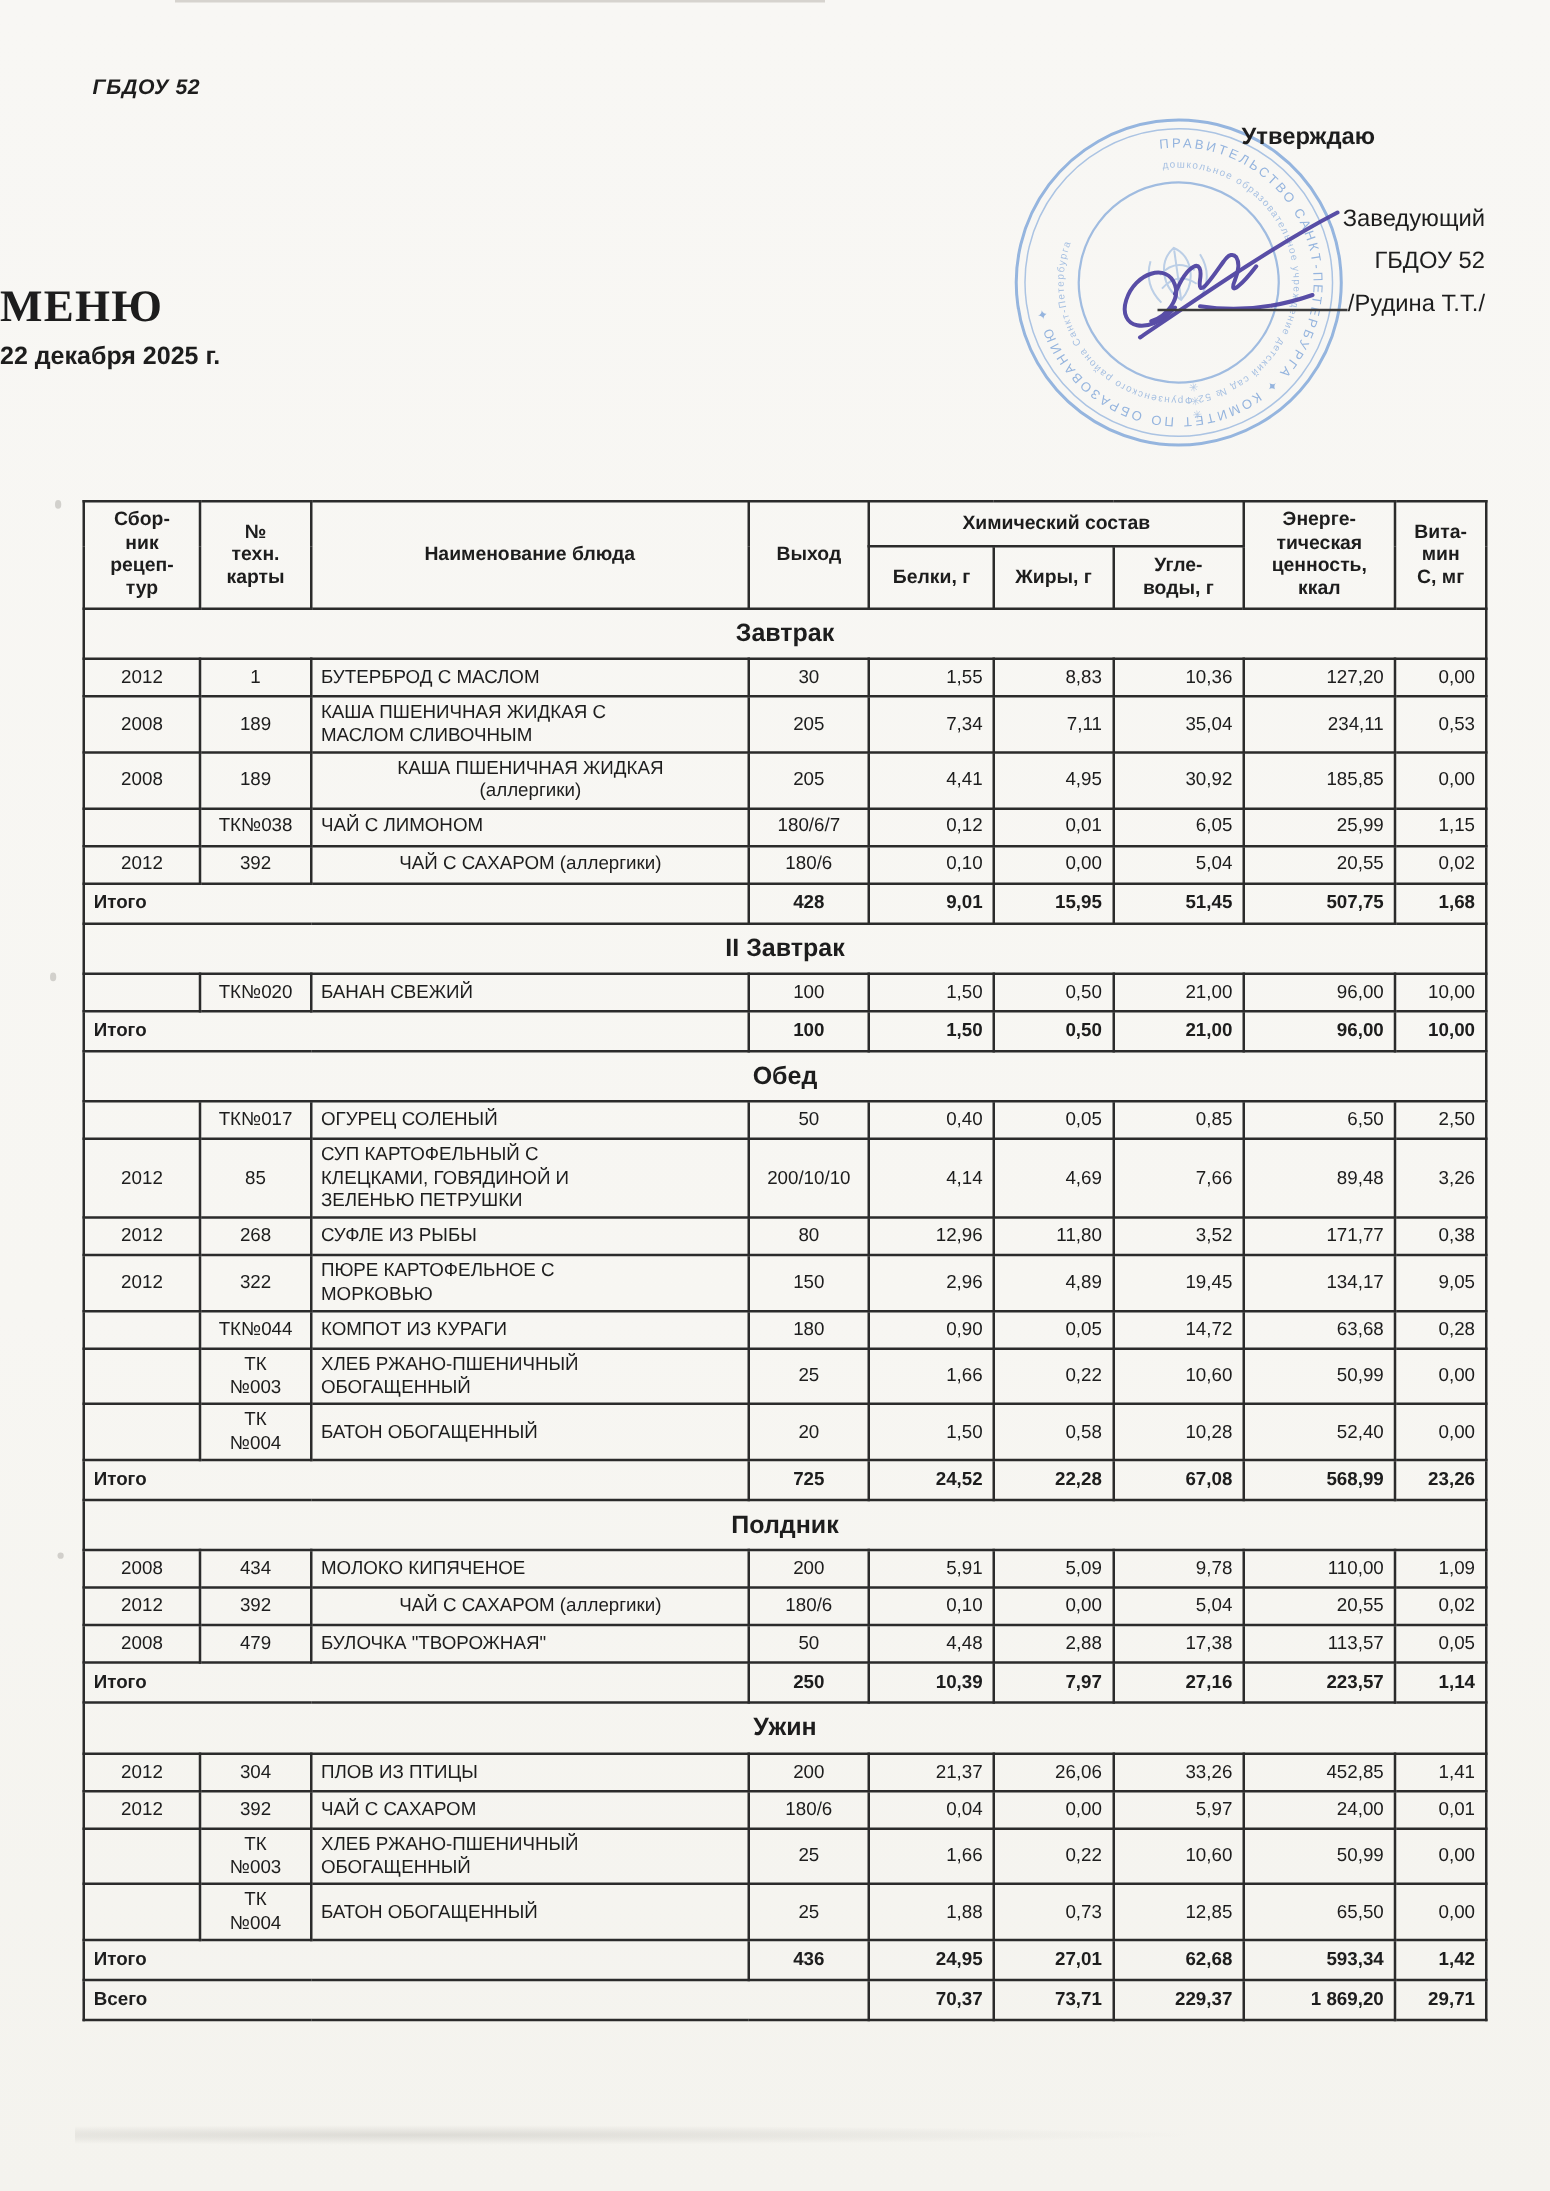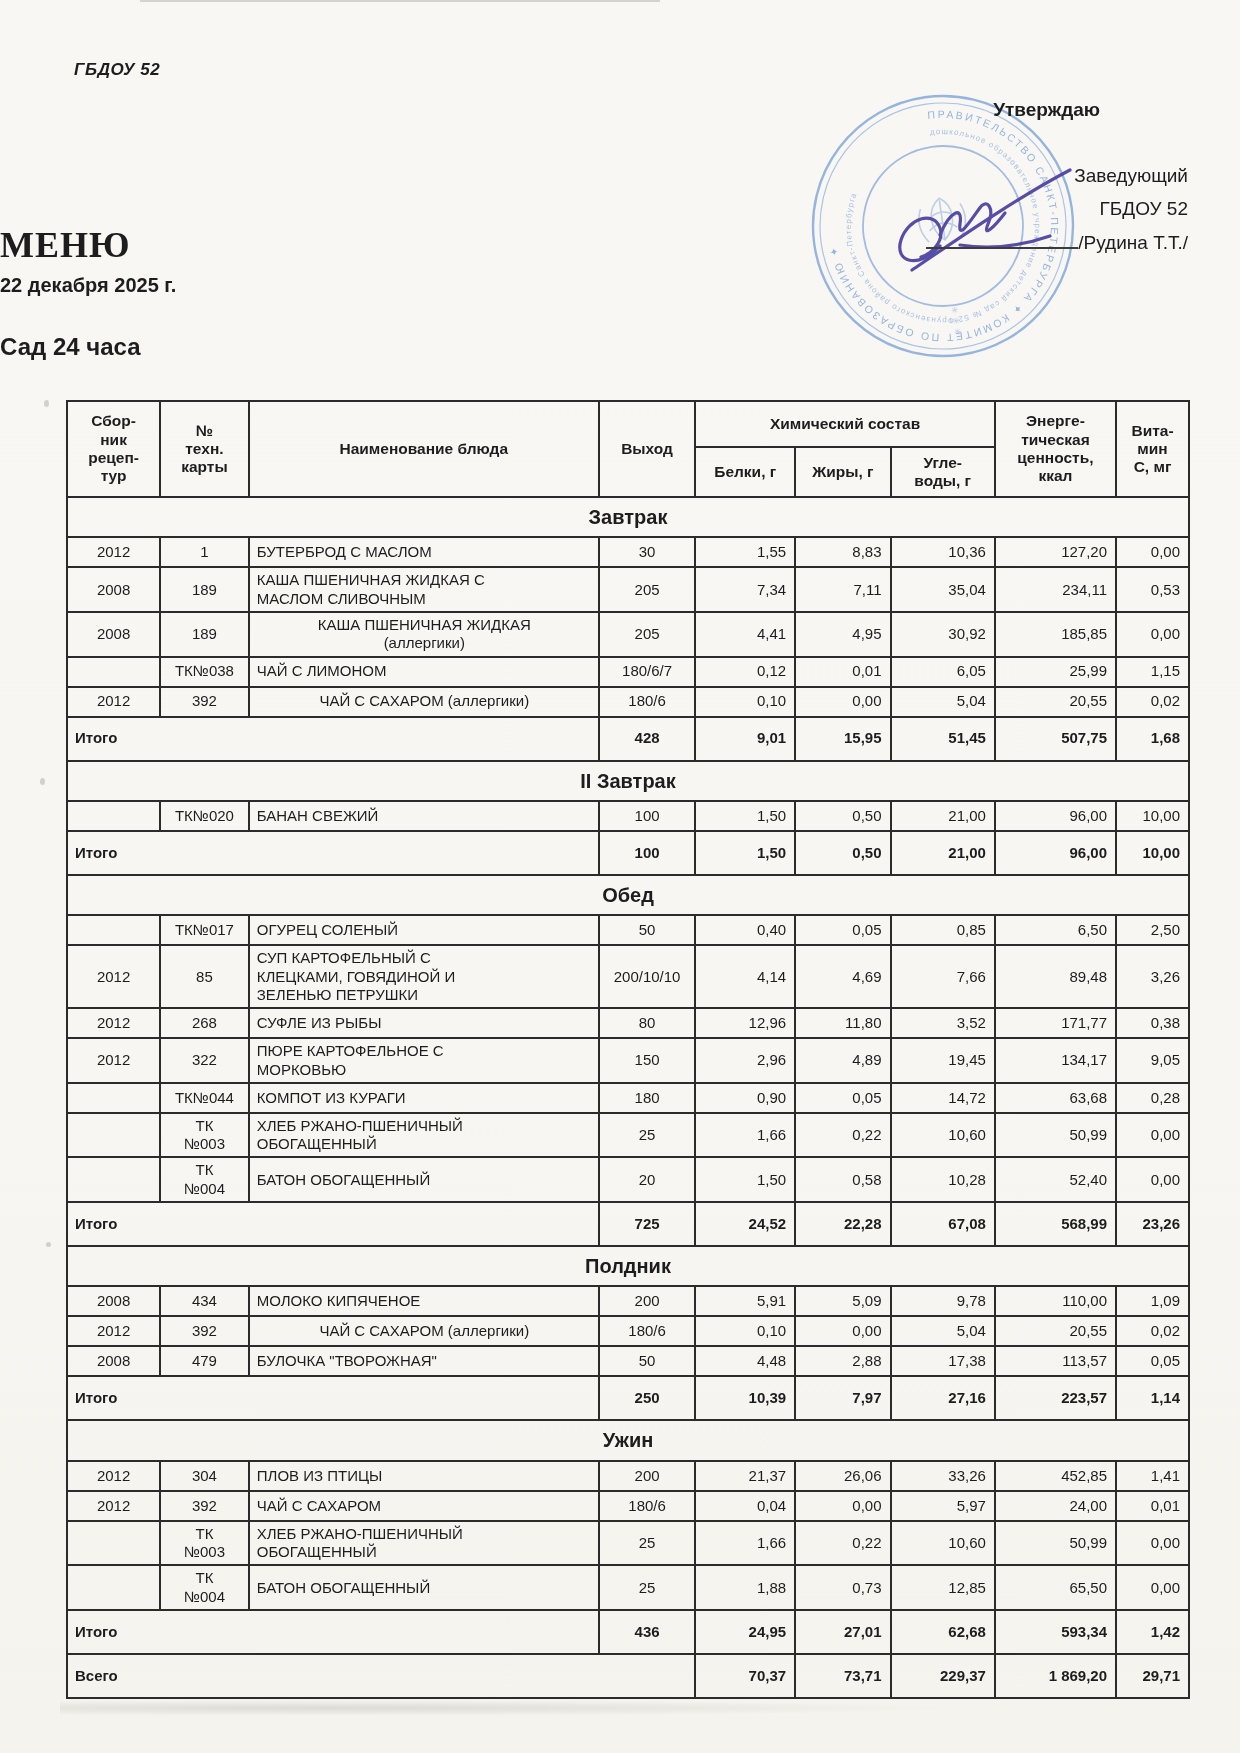--- a/index.html
+++ b/index.html
@@ -62,30 +62,30 @@
   table.menu-table{
     position:absolute;left:66px;top:400px;width:1124px;
     table-layout:fixed;border-collapse:collapse;
     font-size:15px;color:var(--ink);
   }
   .menu-table th,.menu-table td{border:2px solid var(--table-border);}
   .menu-table th{
     font-weight:bold;text-align:center;vertical-align:middle;
     white-space:pre-line;line-height:1.18;padding:4px 2px;font-size:15.5px;
   }
-  .menu-table tr.hrow1 th.group-th{height:46px;}
+  .menu-table tr.hrow1 th.group-th{height:36px;}
   .menu-table tr.hrow2 th{height:50px;}
   .menu-table td{padding:3px 6px;line-height:1.22;vertical-align:middle;}
   .menu-table td.band{font-size:20px;font-weight:bold;text-align:center;padding:7px 0;}
   .menu-table tr.dish-row td{height:30px;}
   .menu-table td.dish{text-align:left;white-space:pre-line;padding-left:7px;}
   .menu-table td.dish.center{text-align:center;}
   .menu-table td.ctr{text-align:center;white-space:pre-line;}
   .menu-table td.num{text-align:right;padding-right:8px;}
-  .menu-table tr.total-row td{font-weight:bold;height:44px;}
+  .menu-table tr.total-row td{font-weight:bold;height:32px;}
   .menu-table td.tlabel{text-align:left;padding-left:7px;}
 </style>
 </head>
 <body>
 
 <div class="sheet">
 
   <div class="scan-edge"></div>
   <div class="speck s1"></div>
   <div class="speck s2"></div>
@@ -138,21 +138,20 @@
     <div class="appr-role1">Заведующий</div>
     <div class="appr-role2">ГБДОУ 52</div>
     <div class="sign-row">
       <span class="sign-line"></span><span>/Рудина Т.Т./</span>
     </div>
   </div>
 
   <div class="title-block">
     <div class="doc-title">МЕНЮ</div>
     <div class="doc-date">22 декабря 2025 г.</div>
-    <div class="doc-group">Сад 24 часа</div>
   </div>
 
   <table class="menu-table">
     <colgroup>
       <col style="width:8.3%">
         <col style="width:7.9%">
         <col style="width:31.2%">
       <col style="width:8.6%">
         <col style="width:8.9%">
         <col style="width:8.5%">

